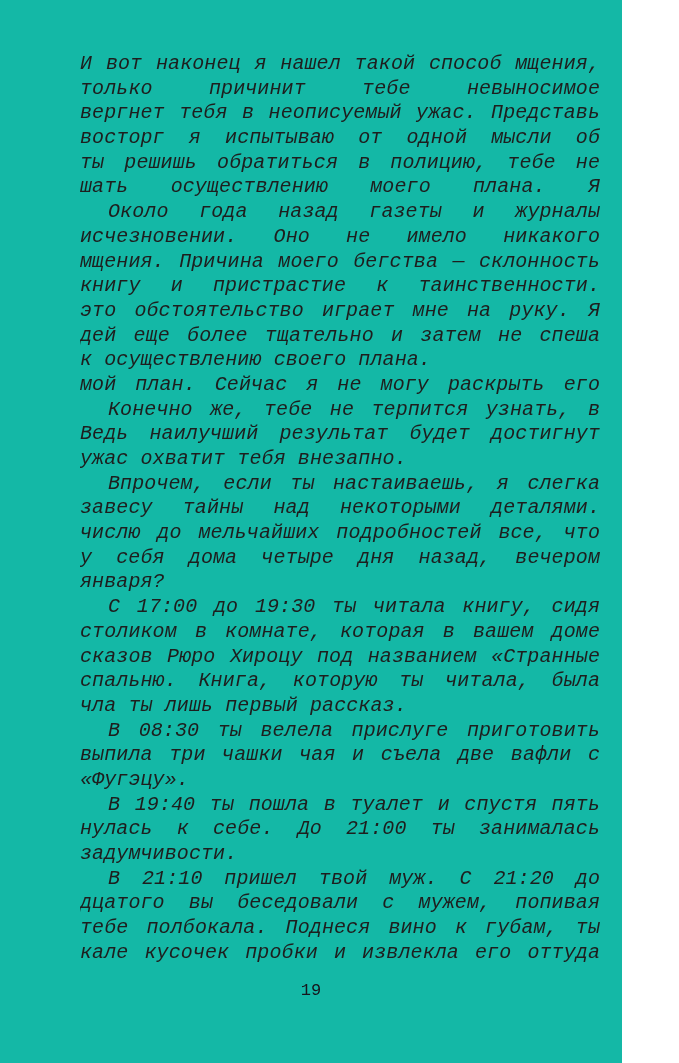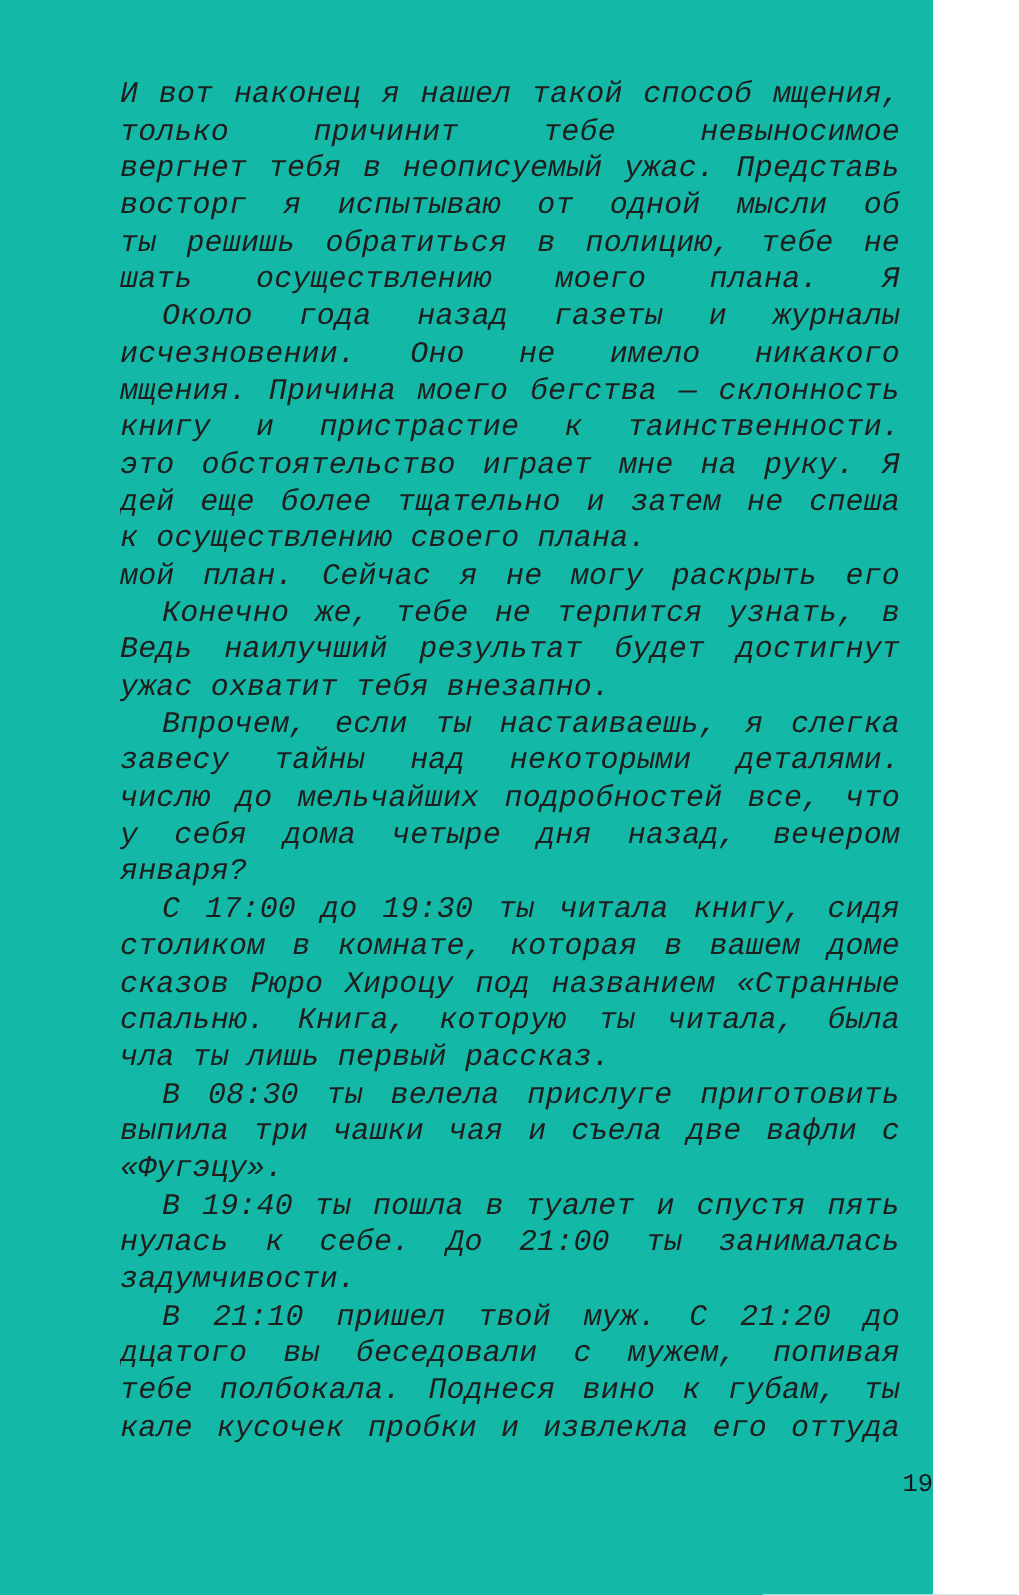--- a/index.html
+++ b/index.html
@@ -41,21 +41,21 @@
     padding-left: 28px;
   }
   .text-line.para-end {
     text-align-last: left;
   }
   .page-number {
     position: absolute;
     top: 981px;
     left: 0;
     width: 100%;
-    text-align: right;
+    text-align: center;
     font-style: normal;
     font-size: 17px;
     color: #16161c;
   }
 </style>
 </head>
 <body>
 
 <div class="page">
   <div class="text-block">

